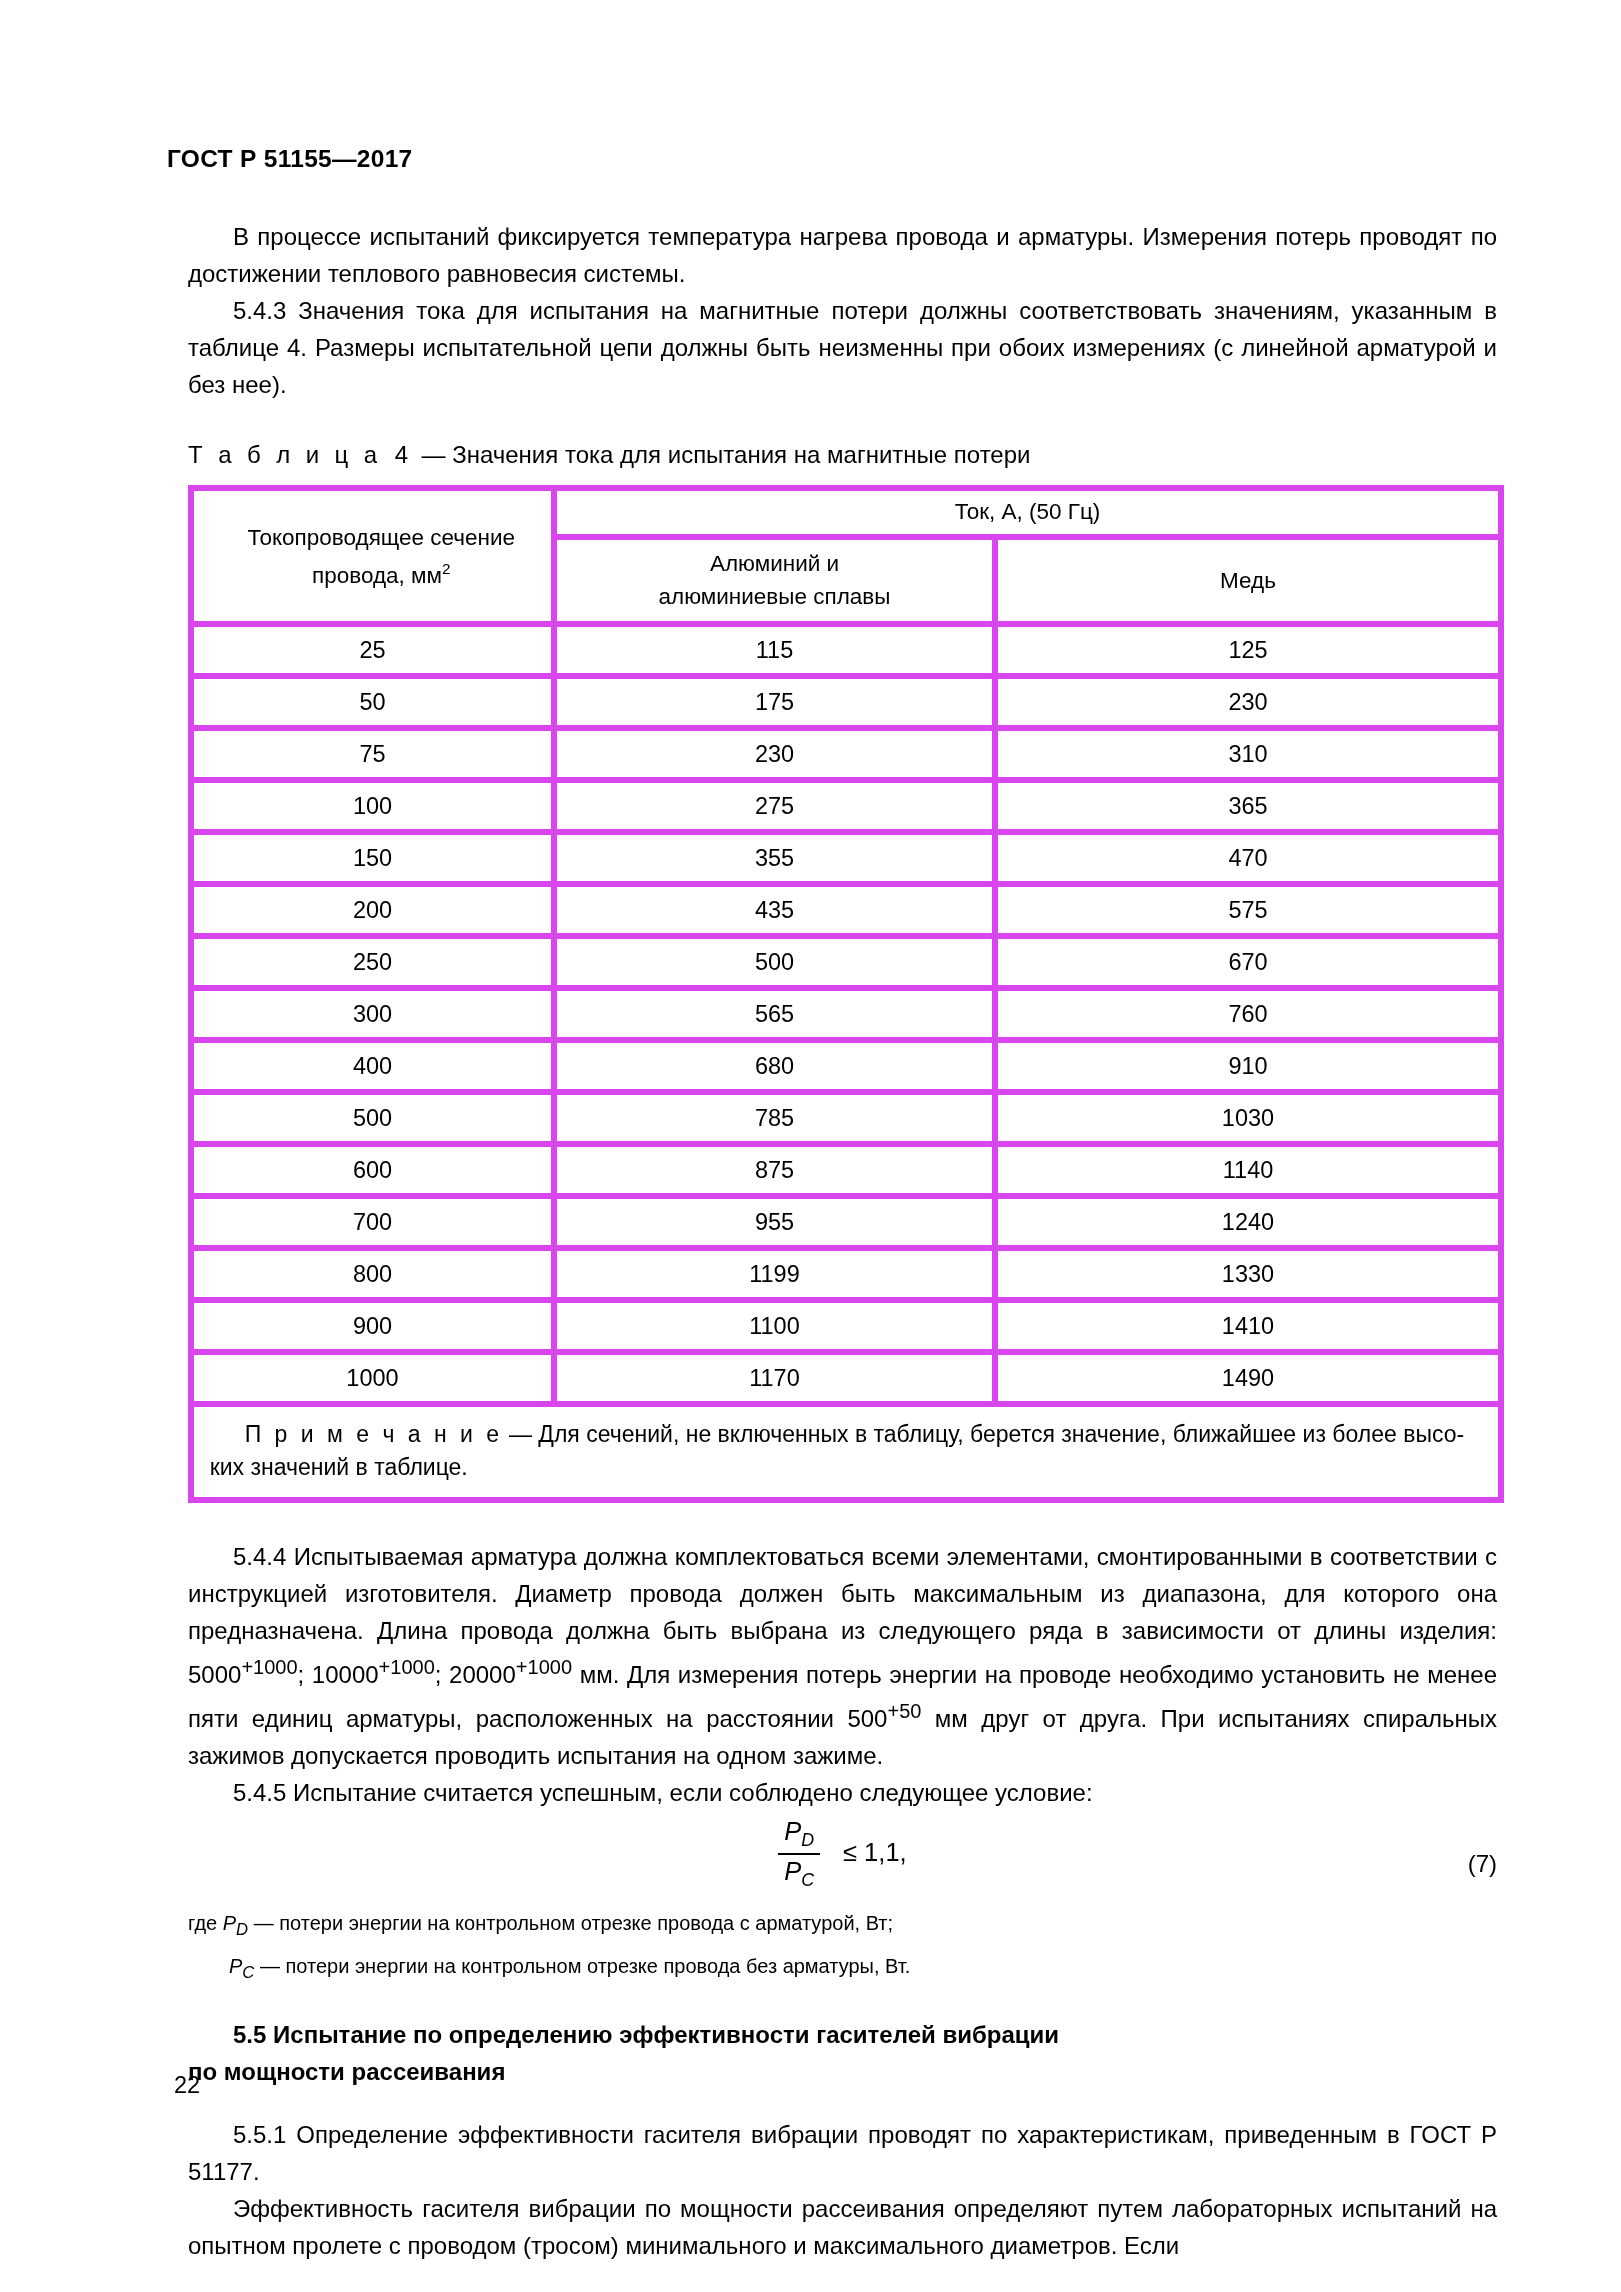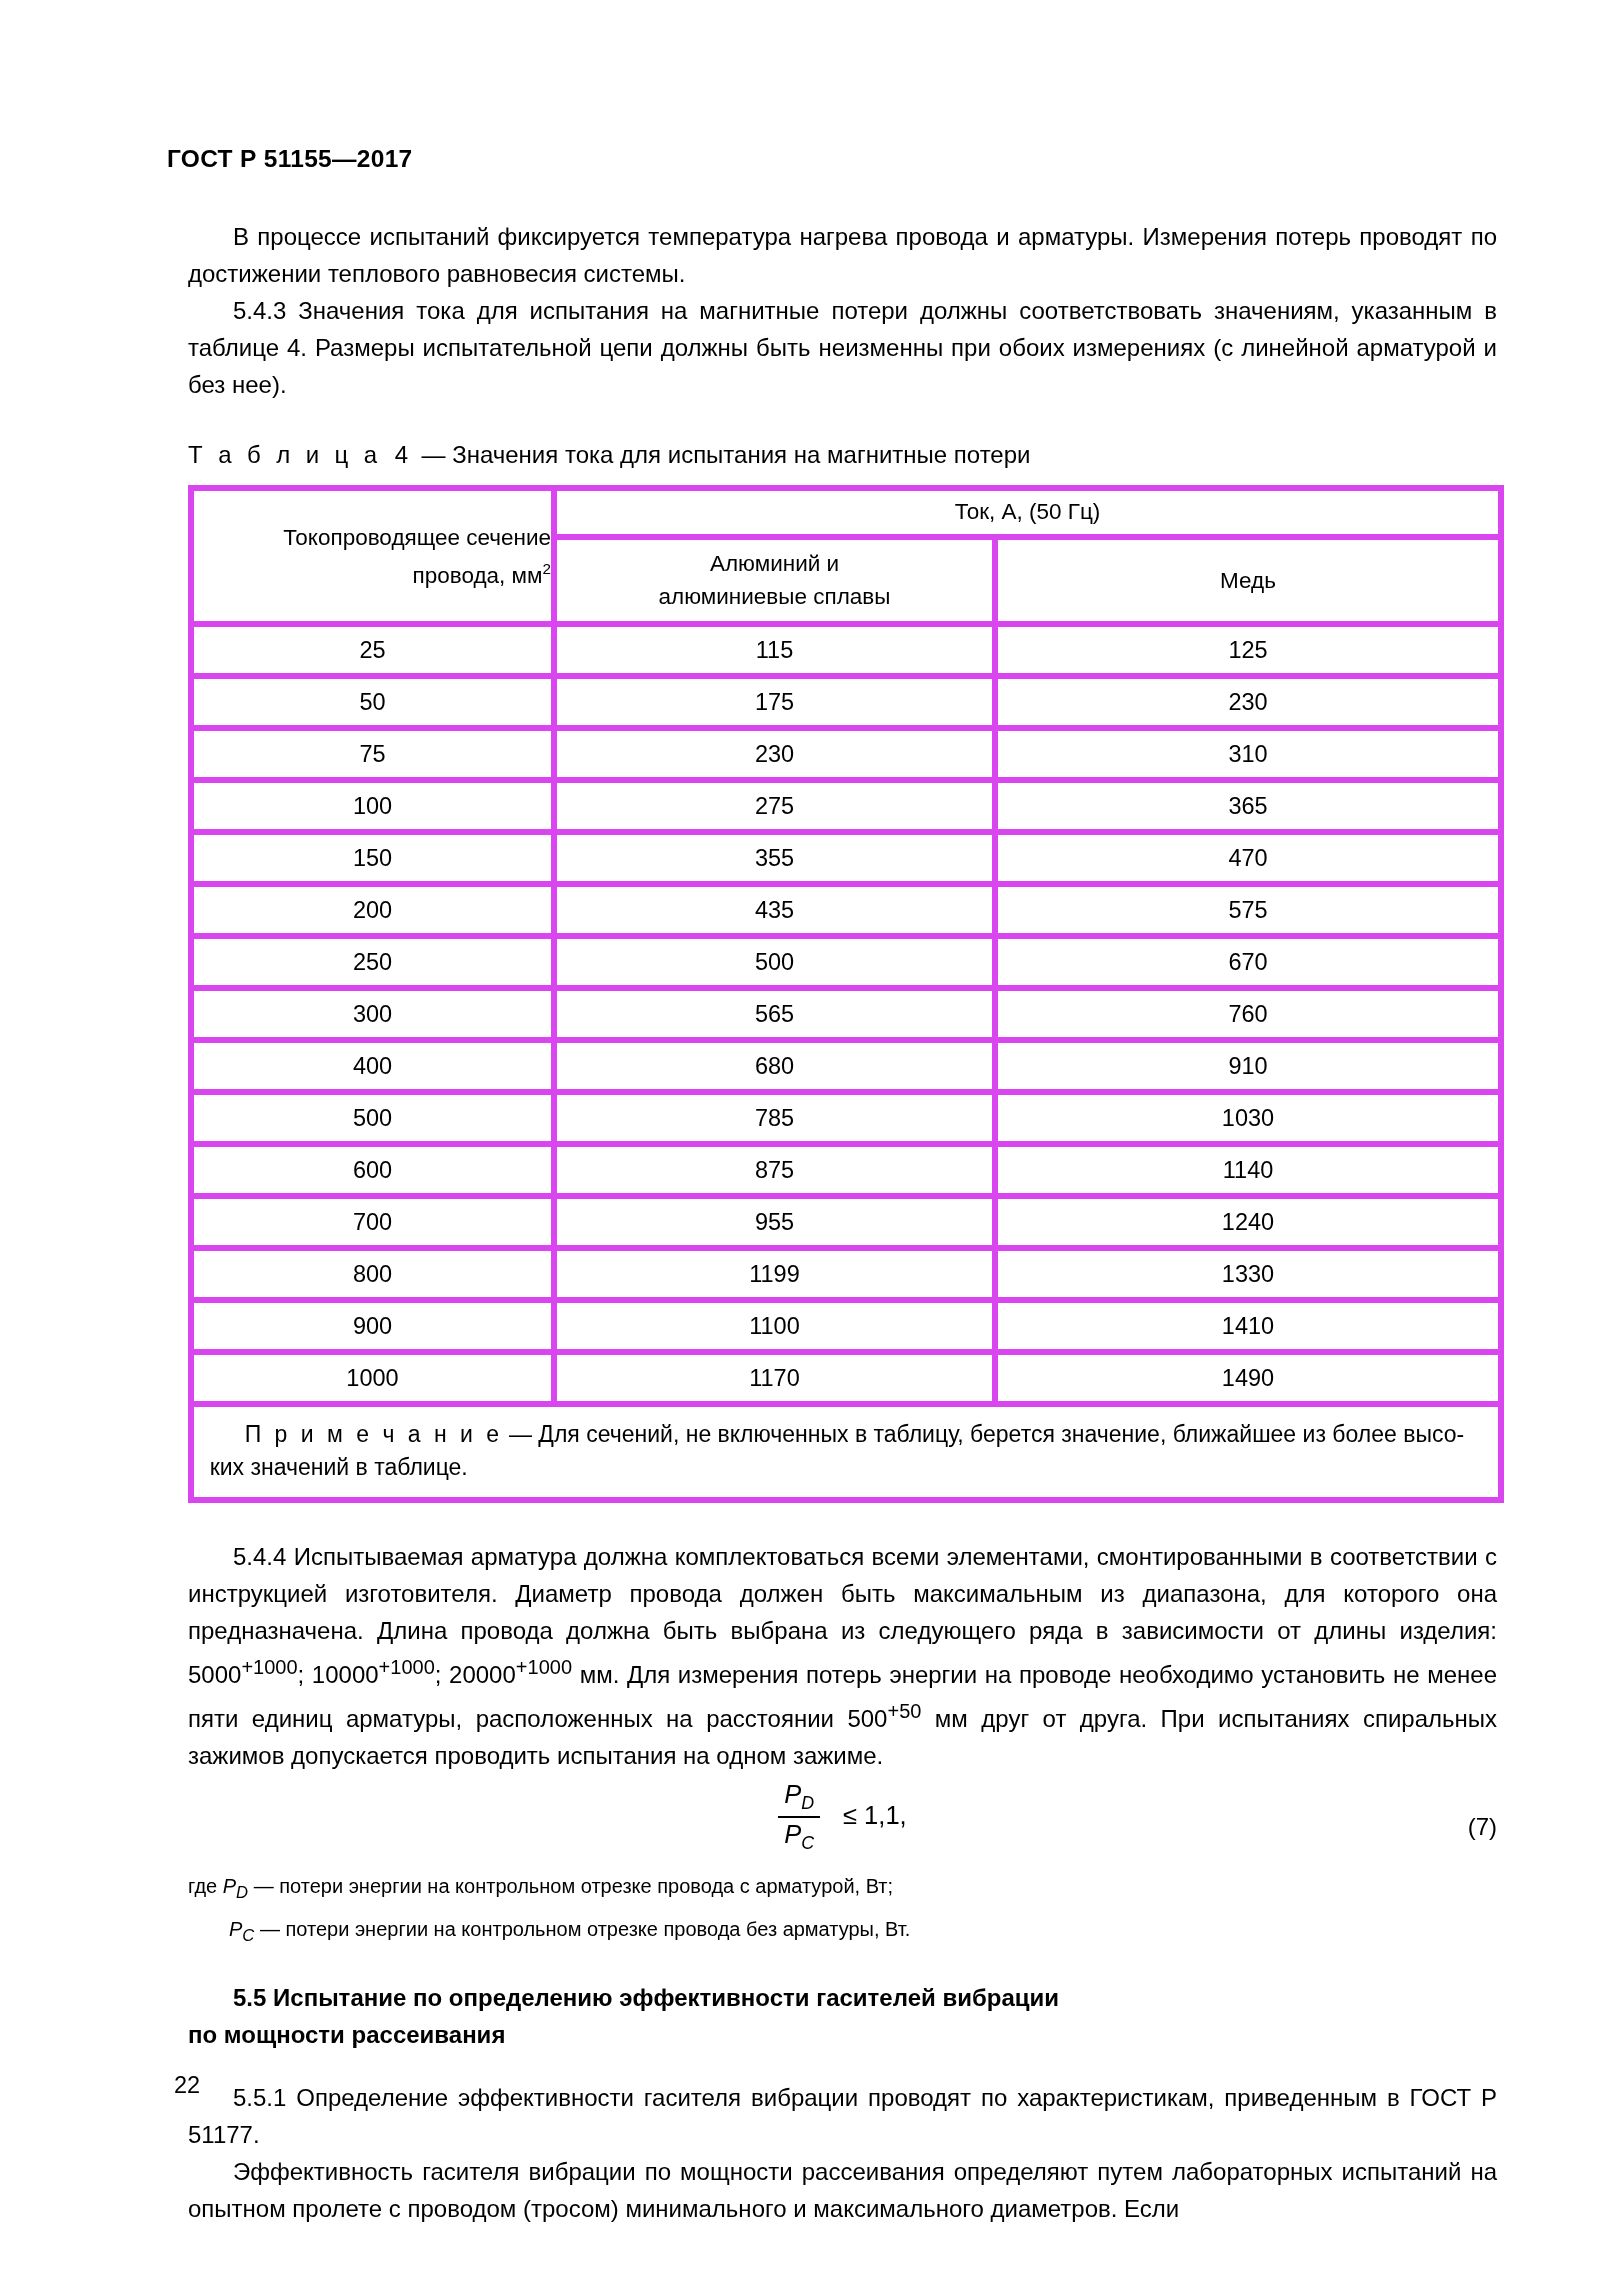--- a/index.html
+++ b/index.html
@@ -71,21 +71,21 @@
   }
   table.gost-table td,
   table.gost-table th {
     border: 6px solid #d946ef;
     font-weight: normal;
     padding: 0;
     vertical-align: middle;
     margin-top: 28px;
   }
   .th-stub {
-    text-align: right;
+    text-align: center;
     padding-left: 17.6px !important;
     font-size: 22.5px;
     line-height: 31px;
   }
   .th-group {
     text-align: center;
     height: 43px;
     font-size: 22.5px;
   }
   .th-sub {
@@ -317,20 +317,21 @@
             <span style="display:inline-block;width:35px;"></span><span class="note-lead">П р и м е ч а н и е</span><span> — Для сечений, не включенных в таблицу, берется значение, ближайшее из более высо­ких значений в таблице.</span>
           </td>
         </tr>
       </tfoot>
     </table>
 
     <div class="block-gap-lg"></div>
 
     <p class="body-text indent"><span>5.4.4 Испытываемая арматура должна комплектоваться всеми элементами, смонтированными в соответствии с инструкцией изготовителя. Диаметр провода должен быть максимальным из диапазона, для которого она предназначена. Длина провода должна быть выбрана из следующего ряда в зависи­мости от длины изделия: 5000</span><sup>+1000</sup><span>; 10000</span><sup>+1000</sup><span>; 20000</span><sup>+1000</sup><span> мм. Для измерения потерь энергии на про­воде необходимо установить не менее пяти единиц арматуры, расположенных на расстоянии 500</span><sup>+50</sup><span> мм друг от друга. При испытаниях спиральных зажимов допускается проводить испытания на одном зажиме.</span></p>
 
+    <p class="body-text indent nogap">5.4.5 Испытание считается успешным, если соблюдено следующее условие:</p>
 
     <div class="formula-row">
       <div class="formula-center">
         <span class="frac">
           <span class="num"><span>P</span><sub>D</sub></span>
           <span class="bar"></span>
           <span class="den"><span>P</span><sub>C</sub></span>
         </span>
         <span class="rel">≤ 1,1,</span>
       </div>

